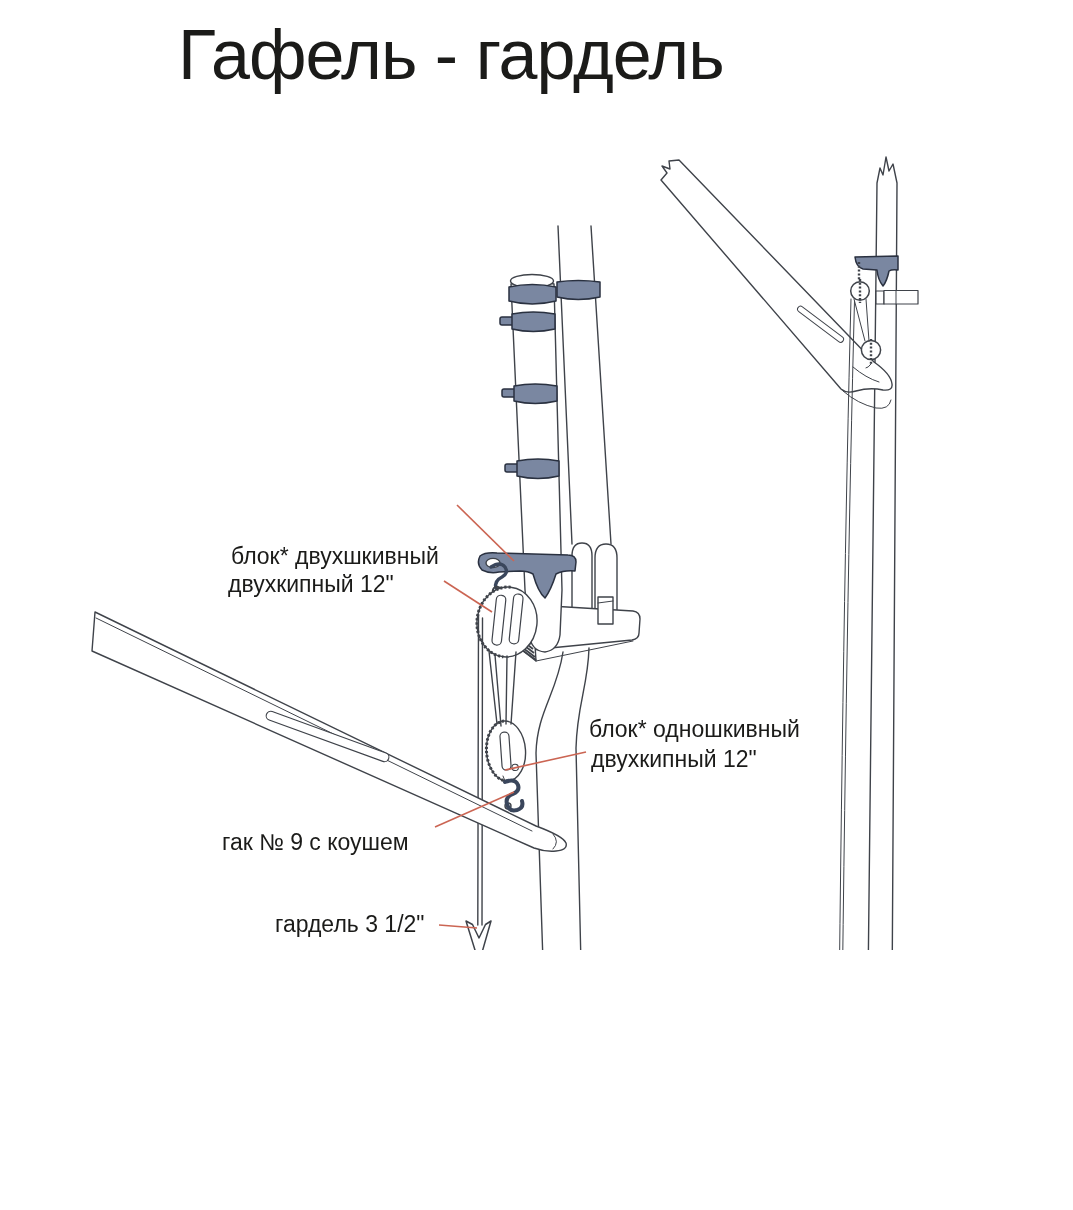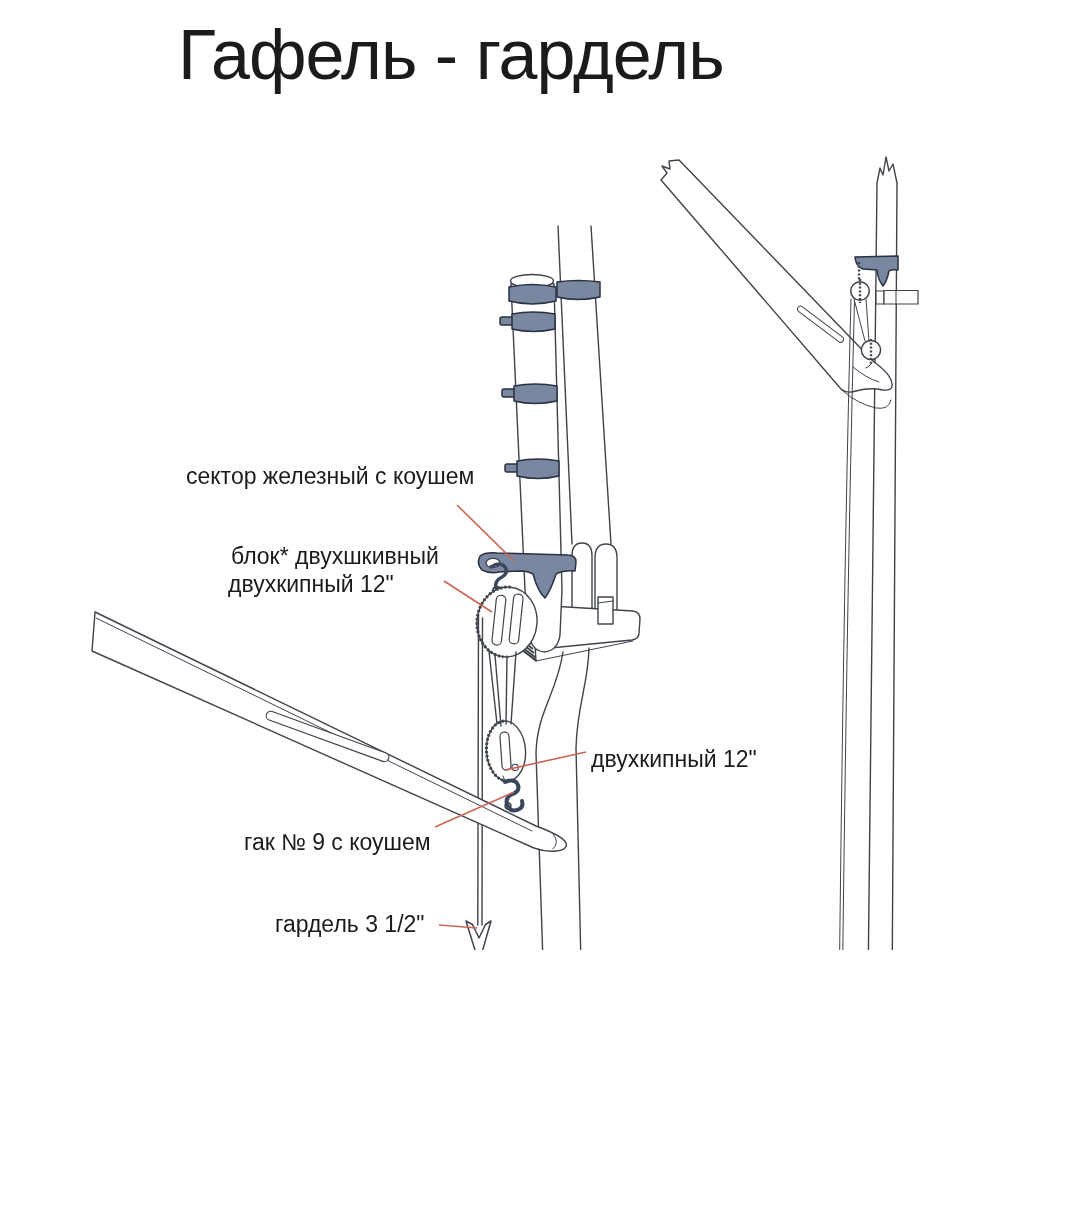--- a/index.html
+++ b/index.html
@@ -21,21 +21,21 @@
   }
   .lbl{
     position:absolute;font-size:23px;line-height:27px;color:var(--text);
     white-space:nowrap;
   }
   #lbl-sector{left:186px;top:463px;}
   #lbl-block-double-1{left:231px;top:543px;}
   #lbl-block-double-2{left:228px;top:571px;}
   #lbl-block-single-1{left:589px;top:716px;}
   #lbl-block-single-2{left:591px;top:746px;}
-  #lbl-hook{left:244px;top:829px;}
+  #lbl-hook{left:222px;top:829px;}
   #lbl-halyard{left:275px;top:911px;}
 
   .ln{stroke:var(--line);stroke-width:1.4;fill:none;stroke-linecap:round;}
   .lnt{stroke:var(--line);stroke-width:1;fill:none;stroke-linecap:round;}
   .wh{fill:#fff;stroke:var(--line);stroke-width:1.4;stroke-linejoin:round;}
   .blue{fill:var(--accent-blue);stroke:#2a3140;stroke-width:1.5;stroke-linejoin:round;}
   .bead{stroke:var(--line);stroke-width:3;fill:none;stroke-dasharray:2.2 2;}
   .strop{stroke:var(--line);stroke-width:2.4;fill:none;stroke-dasharray:2 1.8;}
   .dk{fill:none;stroke:#3a465c;stroke-width:4;stroke-linecap:round;}
   .leader{stroke:var(--leader-red);stroke-width:1.6;fill:none;}
@@ -194,19 +194,19 @@
     <g>
       <path class="leader" d="M457,505 L514,561"></path>
       <path class="leader" d="M444,581 L492,612"></path>
       <path class="leader" d="M586,752 L505,770"></path>
       <path class="leader" d="M435,827 L514,792"></path>
       <path class="leader" d="M439,925 L477,928"></path>
     </g>
   </svg>
 
   <div class="title">Гафель - гардель</div>
-  <div class="lbl" id="lbl-sector">сектор железный с коушем</div>
   <div class="lbl" id="lbl-block-double-1">блок* двухшкивный</div>
   <div class="lbl" id="lbl-block-double-2">двухкипный 12"</div>
+  <div class="lbl" id="lbl-block-single-1">блок* одношкивный</div>
   <div class="lbl" id="lbl-block-single-2">двухкипный 12"</div>
   <div class="lbl" id="lbl-hook">гак № 9 с коушем</div>
   <div class="lbl" id="lbl-halyard">гардель 3 1/2"</div>
 </div>
 
 </body></html>

